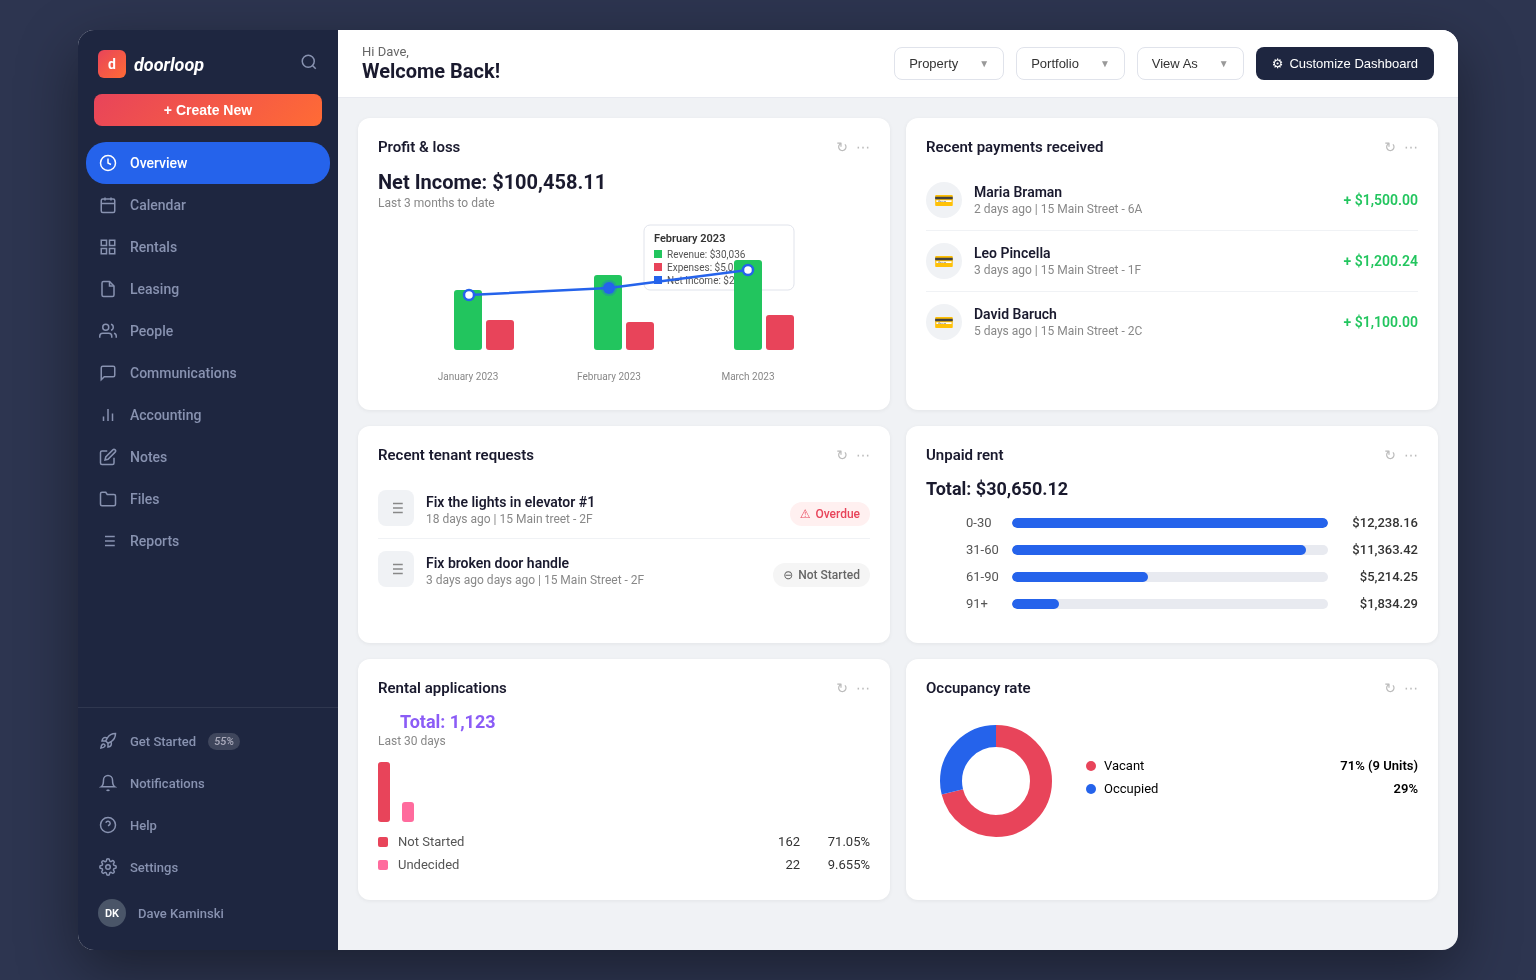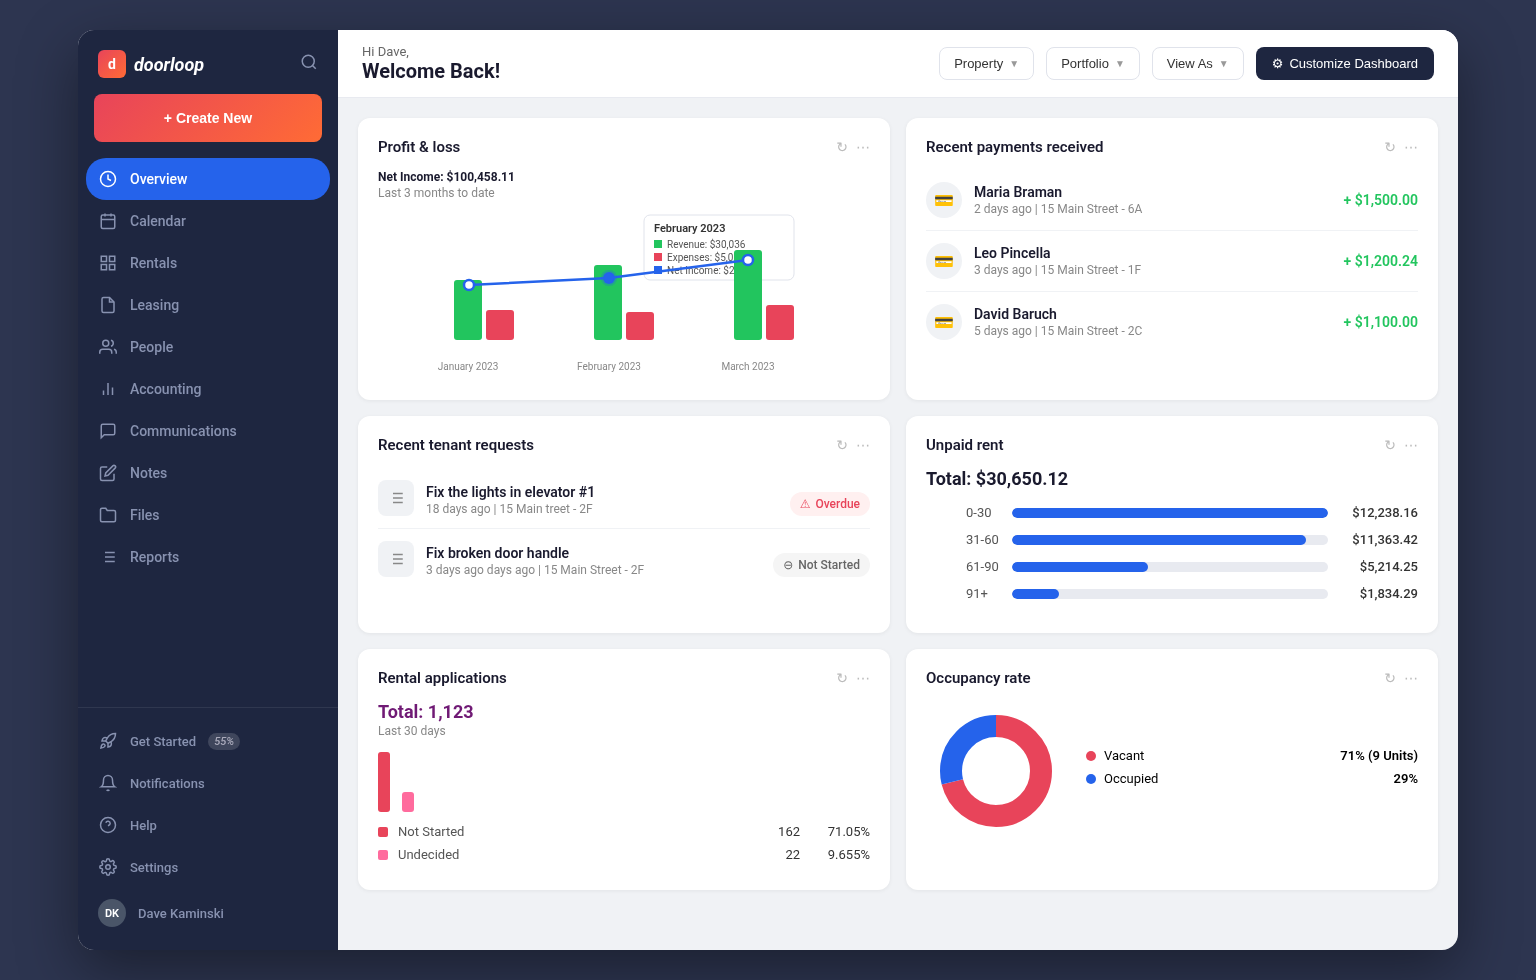--- a/index.html
+++ b/index.html
@@ -6,52 +6,52 @@
     body { font-family: -apple-system, BlinkMacSystemFont, 'Segoe UI', Roboto, sans-serif; background: #2d3550; display: flex; height: 980px; width: 1536px; overflow: hidden; align-items: center; justify-content: center; }
     .app-wrapper { width: 1380px; height: 920px; background: #f0f2f5; border-radius: 16px; display: flex; overflow: hidden; box-shadow: 0 20px 60px rgba(0,0,0,0.4); }
 
     
     .sidebar { width: 260px; background: #1e2640; display: flex; flex-direction: column; flex-shrink: 0; }
     .sidebar-logo { padding: 20px 20px 16px; display: flex; align-items: center; justify-content: space-between; }
     .logo-area { display: flex; align-items: center; gap: 8px; }
     .logo-icon { width: 28px; height: 28px; background: linear-gradient(135deg, #e8445a, #ff6b35); border-radius: 6px; display: flex; align-items: center; justify-content: center; color: white; font-size: 14px; font-weight: bold; }
     .logo-text { color: white; font-size: 18px; font-weight: 700; font-style: italic; }
     .search-icon-btn { color: #8892b0; cursor: pointer; font-size: 16px; }
-    .create-new-btn { margin: 0 16px 16px; background: linear-gradient(135deg, #e8445a, #ff6b35); color: white; border: none; border-radius: 8px; padding: 16px; font-size: 14px; font-weight: 600; cursor: pointer; display: flex; align-items: center; justify-content: center; gap: 6px; }
+    .create-new-btn { margin: 0 16px 16px; background: linear-gradient(135deg, #e8445a, #ff6b35); color: white; border: none; border-radius: 8px; padding: 8px; font-size: 14px; font-weight: 600; cursor: pointer; display: flex; align-items: center; justify-content: center; gap: 6px; }
     .nav-section { flex: 1; overflow-y: auto; }
     .nav-item { display: flex; align-items: center; gap: 12px; padding: 11px 20px; color: #8892b0; cursor: pointer; font-size: 14px; font-weight: 500; transition: background 0.2s; }
     .nav-item.active { background: #2563eb; color: white; border-radius: 20px; margin: 0 8px; padding: 11px 12px; }
     .nav-item .nav-icon { width: 20px; height: 20px; display: flex; align-items: center; justify-content: center; flex-shrink: 0; }
     .sidebar-bottom { padding: 12px 0; border-top: 1px solid rgba(255,255,255,0.08); }
     .sidebar-bottom .nav-item { font-size: 13px; }
     .progress-badge { background: rgba(255,255,255,0.15); border-radius: 10px; padding: 2px 6px; font-size: 11px; color: #aab; font-style: italic; }
     .avatar-circle { width: 28px; height: 28px; border-radius: 50%; background: #4a5568; display: flex; align-items: center; justify-content: center; color: white; font-size: 11px; font-weight: 600; }
 
     
     .main { flex: 1; display: flex; flex-direction: column; overflow: hidden; }
     .top-header { background: white; padding: 14px 24px; display: flex; align-items: center; justify-content: space-between; border-bottom: 1px solid #e8eaf0; flex-shrink: 0; }
     .welcome-text { }
     .welcome-hi { font-size: 13px; color: #666; }
     .welcome-back { font-size: 20px; font-weight: 700; color: #1a1a2e; }
     .header-controls { display: flex; align-items: center; gap: 12px; }
-    .dropdown-btn { display: flex; align-items: center; gap: 6px; padding: 8px 14px; border: 1px solid #e0e3eb; border-radius: 8px; background: white; color: #333; font-size: 13px; cursor: pointer; }
+    .dropdown-btn { display: flex; align-items: center; gap: 21px; padding: 8px 14px; border: 1px solid #e0e3eb; border-radius: 8px; background: white; color: #333; font-size: 13px; cursor: pointer; }
     .dropdown-arrow { color: #999; font-size: 10px; }
     .customize-btn { display: flex; align-items: center; gap: 6px; padding: 9px 16px; background: #1e2640; color: white; border: none; border-radius: 8px; font-size: 13px; font-weight: 500; cursor: pointer; }
 
     
     .dashboard { flex: 1; overflow-y: auto; padding: 20px; display: grid; grid-template-columns: 1fr 1fr; gap: 16px; align-content: start; }
     .card { background: white; border-radius: 12px; padding: 20px; box-shadow: 0 1px 4px rgba(0,0,0,0.06); }
     .card-header { display: flex; align-items: center; justify-content: space-between; margin-bottom: 14px; }
     .card-title { font-size: 15px; font-weight: 600; color: #1a1a2e; }
     .card-actions { display: flex; align-items: center; gap: 8px; color: #bbb; }
     .card-action-icon { cursor: pointer; font-size: 14px; }
 
     
     .profit-meta { margin-bottom: 8px; }
-    .net-income { font-size: 12px; font-weight: 700; color: #1a1a2e; }
+    .net-income { font-size: 20px; font-weight: 700; color: #1a1a2e; }
     .net-subtitle { font-size: 12px; color: #888; margin-top: 2px; }
     .chart-area { position: relative; height: 170px; margin-top: 10px; }
     .chart-svg { width: 100%; height: 100%; }
 
     
     .payment-item { display: flex; align-items: center; gap: 12px; padding: 12px 0; border-bottom: 1px solid #f0f2f5; }
     .payment-item:last-child { border-bottom: none; padding-bottom: 0; }
     .payment-avatar { width: 36px; height: 36px; border-radius: 50%; background: #f0f2f5; display: flex; align-items: center; justify-content: center; flex-shrink: 0; font-size: 16px; }
     .payment-info { flex: 1; }
     .payment-name { font-size: 14px; font-weight: 600; color: #1a1a2e; }
@@ -72,21 +72,21 @@
 
     
     .unpaid-total { font-size: 18px; font-weight: 700; color: #1a1a2e; margin-bottom: 16px; }
     .rent-row { display: flex; align-items: center; gap: 10px; margin-bottom: 12px; margin-left: 40px; }
     .rent-label { width: 36px; font-size: 13px; color: #555; flex-shrink: 0; }
     .rent-bar-bg { flex: 1; height: 10px; background: #e8eaf0; border-radius: 5px; overflow: hidden; }
     .rent-bar { height: 100%; background: #2563eb; border-radius: 5px; }
     .rent-amount { font-size: 13px; font-weight: 500; color: #333; width: 80px; text-align: right; flex-shrink: 0; }
 
     
-    .rental-total { font-size: 18px; font-weight: 700; color: #701a75; }
+    .rental-total { font-size: 18px; font-weight: 700; color: #8b5cf6; margin-left: 22px; }
     .rental-subtitle { font-size: 12px; color: #888; margin-top: 2px; margin-bottom: 14px; }
     .rental-row { display: flex; align-items: center; gap: 10px; margin-bottom: 8px; }
     .rental-color-dot { width: 10px; height: 10px; border-radius: 2px; flex-shrink: 0; }
     .rental-row-label { flex: 1; font-size: 13px; color: #555; }
     .rental-count { font-size: 13px; color: #333; width: 40px; text-align: right; }
     .rental-pct { font-size: 13px; color: #333; width: 60px; text-align: right; }
 
     
     .donut-container { display: flex; align-items: center; gap: 20px; margin-top: 10px; }
     .donut-svg { width: 140px; height: 140px; }
@@ -168,34 +168,34 @@
               <circle cx="9" cy="7" r="4"></circle>
               <path d="M23 21v-2a4 4 0 0 0-3-3.87"></path>
               <path d="M16 3.13a4 4 0 0 1 0 7.75"></path>
             </svg>
         </span>
         <span>People</span>
       </div>
       <div class="nav-item">
         <span class="nav-icon">
           <svg width="18" height="18" viewBox="0 0 24 24" fill="none" stroke="currentColor" stroke-width="2">
+              <path d="M21 15a2 2 0 0 1-2 2H7l-4 4V5a2 2 0 0 1 2-2h14a2 2 0 0 1 2 2z"></path>
+            </svg>
+        </span>
+        <span>Communications</span>
+      </div>
+      <div class="nav-item">
+        <span class="nav-icon">
+          <svg width="18" height="18" viewBox="0 0 24 24" fill="none" stroke="currentColor" stroke-width="2">
               <line x1="18" y1="20" x2="18" y2="10"></line>
               <line x1="12" y1="20" x2="12" y2="4"></line>
               <line x1="6" y1="20" x2="6" y2="14"></line>
             </svg>
         </span>
         <span>Accounting</span>
-      </div>
-      <div class="nav-item">
-        <span class="nav-icon">
-          <svg width="18" height="18" viewBox="0 0 24 24" fill="none" stroke="currentColor" stroke-width="2">
-              <path d="M21 15a2 2 0 0 1-2 2H7l-4 4V5a2 2 0 0 1 2-2h14a2 2 0 0 1 2 2z"></path>
-            </svg>
-        </span>
-        <span>Communications</span>
       </div>
       <div class="nav-item">
         <span class="nav-icon">
           <svg width="18" height="18" viewBox="0 0 24 24" fill="none" stroke="currentColor" stroke-width="2">
               <path d="M11 4H4a2 2 0 0 0-2 2v14a2 2 0 0 0 2 2h14a2 2 0 0 0 2-2v-7"></path>
               <path d="M18.5 2.5a2.121 2.121 0 0 1 3 3L12 15l-4 1 1-4 9.5-9.5z"></path>
             </svg>
         </span>
         <span>Notes</span>
       </div>

